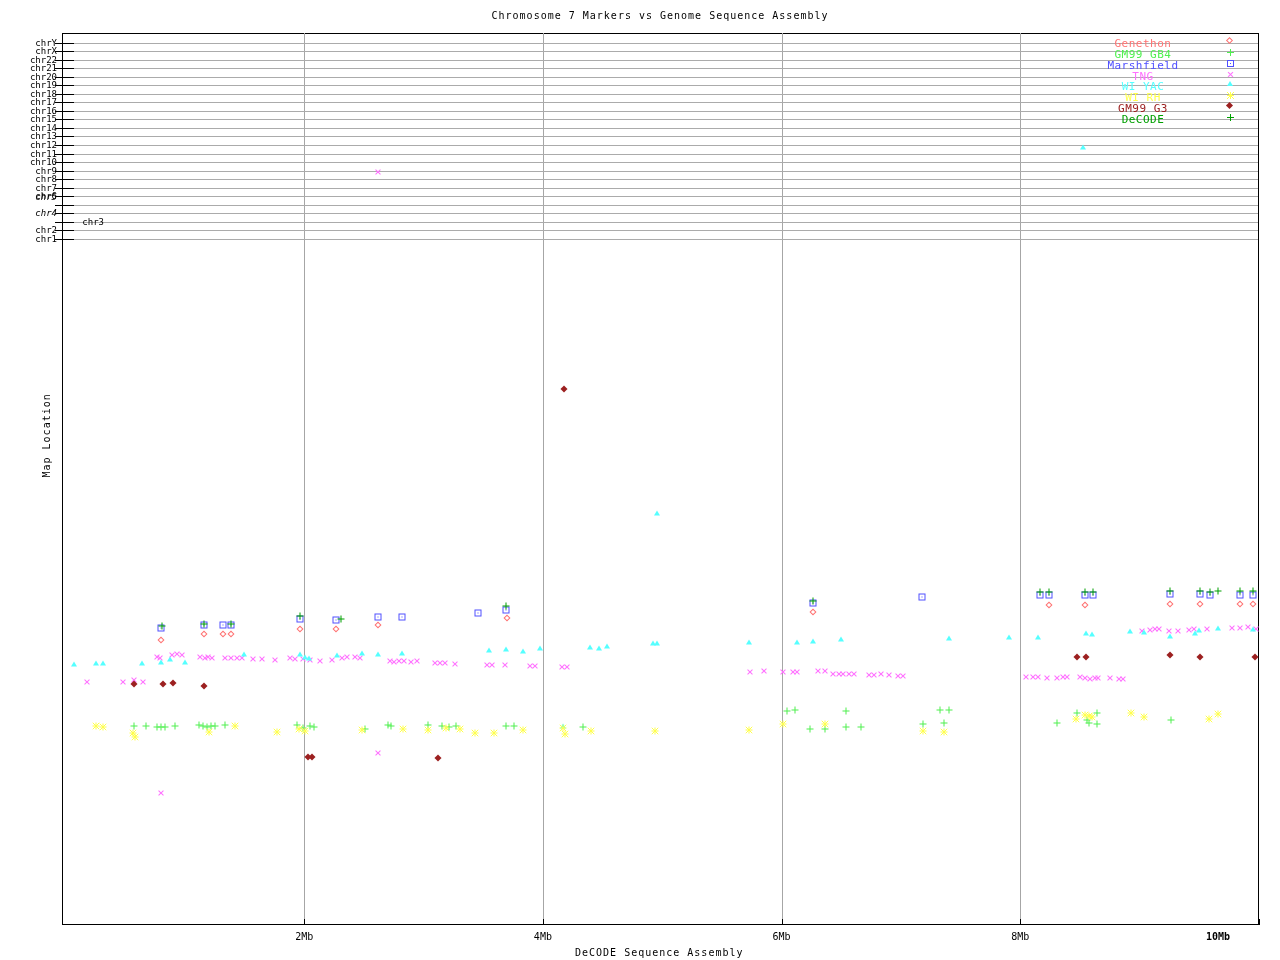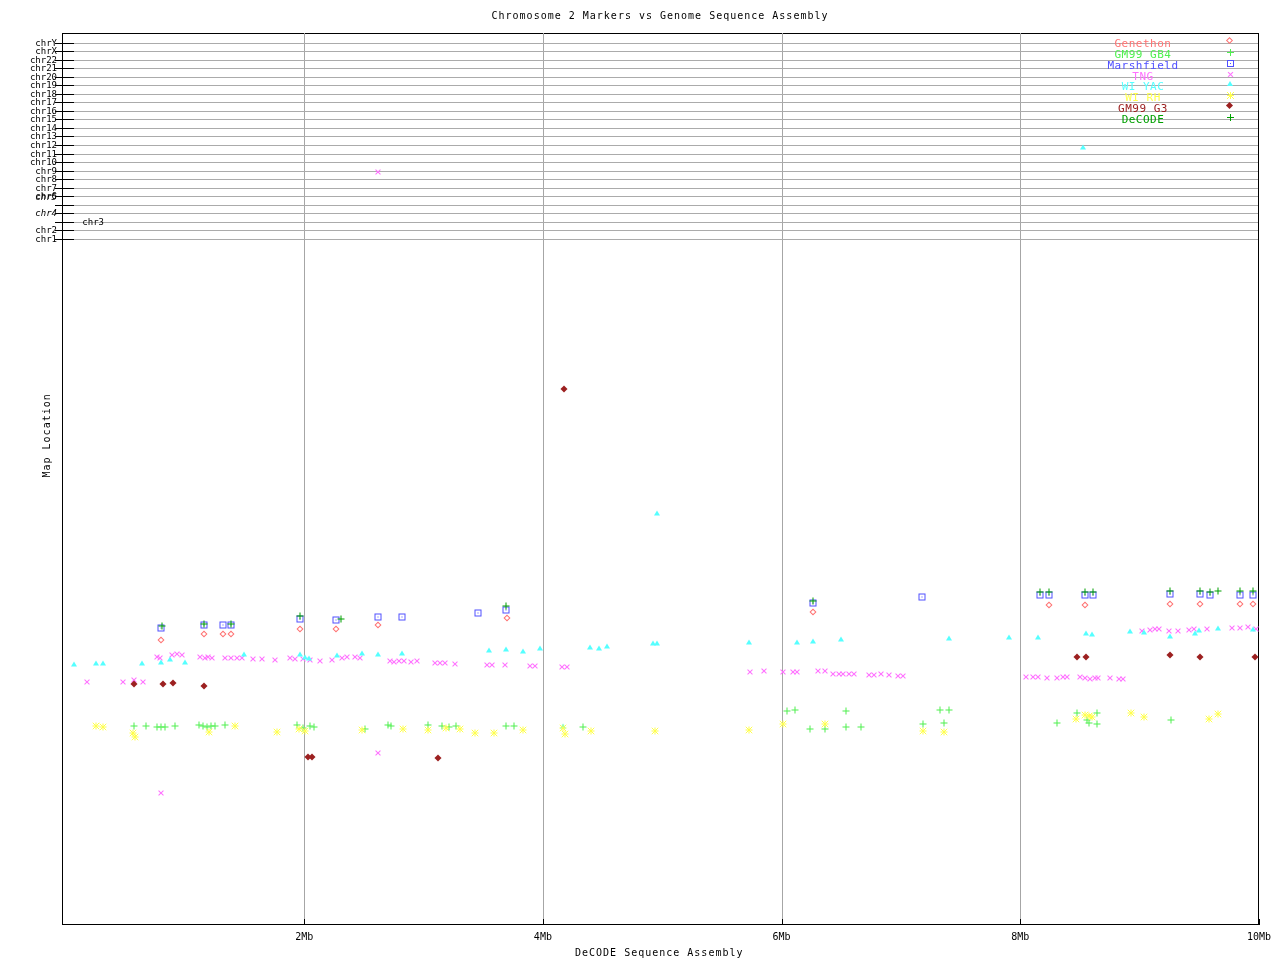--- a/index.html
+++ b/index.html
@@ -34,39 +34,39 @@
     linear-gradient(-45deg,transparent 44%,currentColor 44%,currentColor 56%,transparent 56%);}
   .s-wiyac{width:0;height:0;border-left:3px solid transparent;border-right:3px solid transparent;
            border-bottom:5px solid currentColor;background:none;}
   .lm{position:relative;display:inline-block;transform:none;vertical-align:middle;}
   .lm.s-genethon,.lm.s-gm99g3{transform:rotate(45deg);}
 </style>
 </head>
 <body>
 
 <div id="canvas">
-  <div class="abs title" style="left:660px;top:10px;">Chromosome 2 Markers vs Genome Sequence Assembly</div>
+  <div class="abs title" style="left:660px;top:10px;">Chromosome 7 Markers vs Genome Sequence Assembly</div>
 
   <div class="abs plot-border" id="plotbox" style="left:62px;top:33px;width:1197px;height:892px;"></div>
 
   <div id="layers">
       <div class="gridline" style="left: 304.2px; top: 33px; height: 892px; position: absolute;"></div>
       <div class="x-tick" style="left: 304.2px; top: 919px; position: absolute;"></div>
       <div class="tick-label" style="left: 304.2px; top: 931px; position: absolute;">2Mb</div>
       <div class="gridline" style="left: 542.9px; top: 33px; height: 892px; position: absolute;"></div>
       <div class="x-tick" style="left: 542.9px; top: 919px; position: absolute;"></div>
       <div class="tick-label" style="left: 542.9px; top: 931px; position: absolute;">4Mb</div>
       <div class="gridline" style="left: 781.6px; top: 33px; height: 892px; position: absolute;"></div>
       <div class="x-tick" style="left: 781.6px; top: 919px; position: absolute;"></div>
       <div class="tick-label" style="left: 781.6px; top: 931px; position: absolute;">6Mb</div>
       <div class="gridline" style="left: 1020.3px; top: 33px; height: 892px; position: absolute;"></div>
       <div class="x-tick" style="left: 1020.3px; top: 919px; position: absolute;"></div>
       <div class="tick-label" style="left: 1020.3px; top: 931px; position: absolute;">8Mb</div>
       <div class="x-tick" style="left: 1259px; top: 919px; position: absolute;"></div>
-      <div class="tick-label" style="left: 1259px; top: 931px; position: absolute;">10Mb</div>
+      <div class="tick-label" style="left: 1218px; top: 931px; position: absolute; font-weight: bold;">10Mb</div>
       <div class="chr-tick" style="left: 55px; top: 42.5px; width: 19px; position: absolute;"></div>
       <div class="chr-line" style="left: 74px; top: 42.5px; width: 1184px; position: absolute;"></div>
       <div class="chr-label" style="right: 1223px; top: 38.5px; width: 50px; position: absolute;">chrY</div>
       <div class="chr-tick" style="left: 55px; top: 51.04px; width: 19px; position: absolute;"></div>
       <div class="chr-line" style="left: 74px; top: 51.04px; width: 1184px; position: absolute;"></div>
       <div class="chr-label" style="right: 1223px; top: 47.04px; width: 50px; position: absolute;">chrX</div>
       <div class="chr-tick" style="left: 55px; top: 59.58px; width: 19px; position: absolute;"></div>
       <div class="chr-line" style="left: 74px; top: 59.58px; width: 1184px; position: absolute;"></div>
       <div class="chr-label" style="right: 1223px; top: 55.58px; width: 50px; position: absolute;">chr22</div>
       <div class="chr-tick" style="left: 55px; top: 68.12px; width: 19px; position: absolute;"></div>

